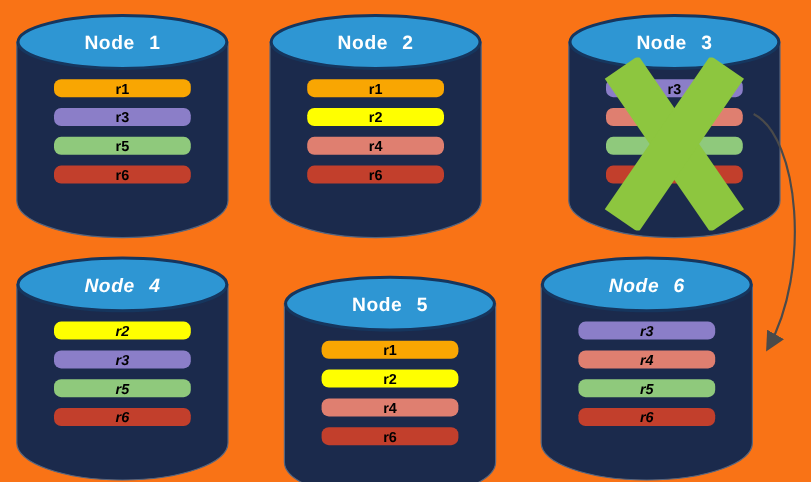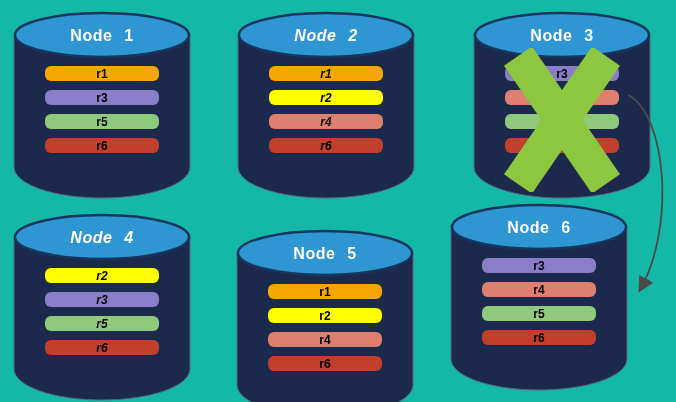--- a/index.html
+++ b/index.html
@@ -1,19 +1,19 @@
 <!DOCTYPE html>
 <html><head>
 <meta charset="utf-8">
 <style>
   html,body { margin:0; padding:0; background:#ffffff; }
   #canvas {
     position:relative;
     width:676px; height:402px;
-    background:#14b8a6;
+    background:#f97316;
     font-family:"Liberation Sans", sans-serif;
     overflow:hidden;
   }
   .node { position:absolute; width:180px; height:192px; }
   .node svg { display:block; }
   .node-title {
     font-family:"Liberation Sans", sans-serif;
     font-weight:bold;
     font-size:16px;
     letter-spacing:0.5px;
@@ -43,21 +43,21 @@
         <rect x="33" y="58" width="114" height="15" rx="6" fill="#F9A602"></rect>
         <text x="90" y="70" text-anchor="middle" fill="#000000" class="bar-label">r1</text>
         <rect x="33" y="82" width="114" height="15" rx="6" fill="#8B7EC8"></rect>
         <text x="90" y="94" text-anchor="middle" fill="#000000" class="bar-label">r3</text>
         <rect x="33" y="106" width="114" height="15" rx="6" fill="#8FC97C"></rect>
         <text x="90" y="118" text-anchor="middle" fill="#000000" class="bar-label">r5</text>
         <rect x="33" y="130" width="114" height="15" rx="6" fill="#C23F2C"></rect>
         <text x="90" y="142" text-anchor="middle" fill="#000000" class="bar-label">r6</text>
       </svg>
     </div>
-    <div class="node" style="left: 236px; top: 8px; font-style: italic;">
+    <div class="node" style="left: 223px; top: 8px;">
       <svg width="180" height="192" viewBox="0 0 180 192">
         <path d="M2,27 L2,159 C2,176 41,190 90,190 C139,190 178,176 178,159 L178,27 Z" fill="#1B2A4C" stroke="#55657F" stroke-width="1"></path>
         <ellipse cx="90" cy="27" rx="87" ry="22" fill="#2E96D3" stroke="#16365E" stroke-width="2.5"></ellipse>
         <text x="90" y="33" text-anchor="middle" fill="#FFFFFF" class="node-title">Node 2</text>
         <rect x="33" y="58" width="114" height="15" rx="6" fill="#F9A602"></rect>
         <text x="90" y="70" text-anchor="middle" fill="#000000" class="bar-label">r1</text>
         <rect x="33" y="82" width="114" height="15" rx="6" fill="#FFFF00"></rect>
         <text x="90" y="94" text-anchor="middle" fill="#000000" class="bar-label">r2</text>
         <rect x="33" y="106" width="114" height="15" rx="6" fill="#DF7F70"></rect>
         <text x="90" y="118" text-anchor="middle" fill="#000000" class="bar-label">r4</text>
@@ -107,21 +107,21 @@
         <rect x="33" y="58" width="114" height="15" rx="6" fill="#F9A602"></rect>
         <text x="90" y="70" text-anchor="middle" fill="#000000" class="bar-label">r1</text>
         <rect x="33" y="82" width="114" height="15" rx="6" fill="#FFFF00"></rect>
         <text x="90" y="94" text-anchor="middle" fill="#000000" class="bar-label">r2</text>
         <rect x="33" y="106" width="114" height="15" rx="6" fill="#DF7F70"></rect>
         <text x="90" y="118" text-anchor="middle" fill="#000000" class="bar-label">r4</text>
         <rect x="33" y="130" width="114" height="15" rx="6" fill="#C23F2C"></rect>
         <text x="90" y="142" text-anchor="middle" fill="#000000" class="bar-label">r6</text>
       </svg>
     </div>
-    <div class="node" style="left: 449px; top: 200px;">
+    <div class="node" style="left: 449px; top: 210px; font-style: italic;">
       <svg width="180" height="192" viewBox="0 0 180 192">
         <path d="M2,27 L2,159 C2,176 41,190 90,190 C139,190 178,176 178,159 L178,27 Z" fill="#1B2A4C" stroke="#55657F" stroke-width="1"></path>
         <ellipse cx="90" cy="27" rx="87" ry="22" fill="#2E96D3" stroke="#16365E" stroke-width="2.5"></ellipse>
         <text x="90" y="33" text-anchor="middle" fill="#FFFFFF" class="node-title">Node 6</text>
         <rect x="33" y="58" width="114" height="15" rx="6" fill="#8B7EC8"></rect>
         <text x="90" y="70" text-anchor="middle" fill="#000000" class="bar-label">r3</text>
         <rect x="33" y="82" width="114" height="15" rx="6" fill="#DF7F70"></rect>
         <text x="90" y="94" text-anchor="middle" fill="#000000" class="bar-label">r4</text>
         <rect x="33" y="106" width="114" height="15" rx="6" fill="#8FC97C"></rect>
         <text x="90" y="118" text-anchor="middle" fill="#000000" class="bar-label">r5</text>

